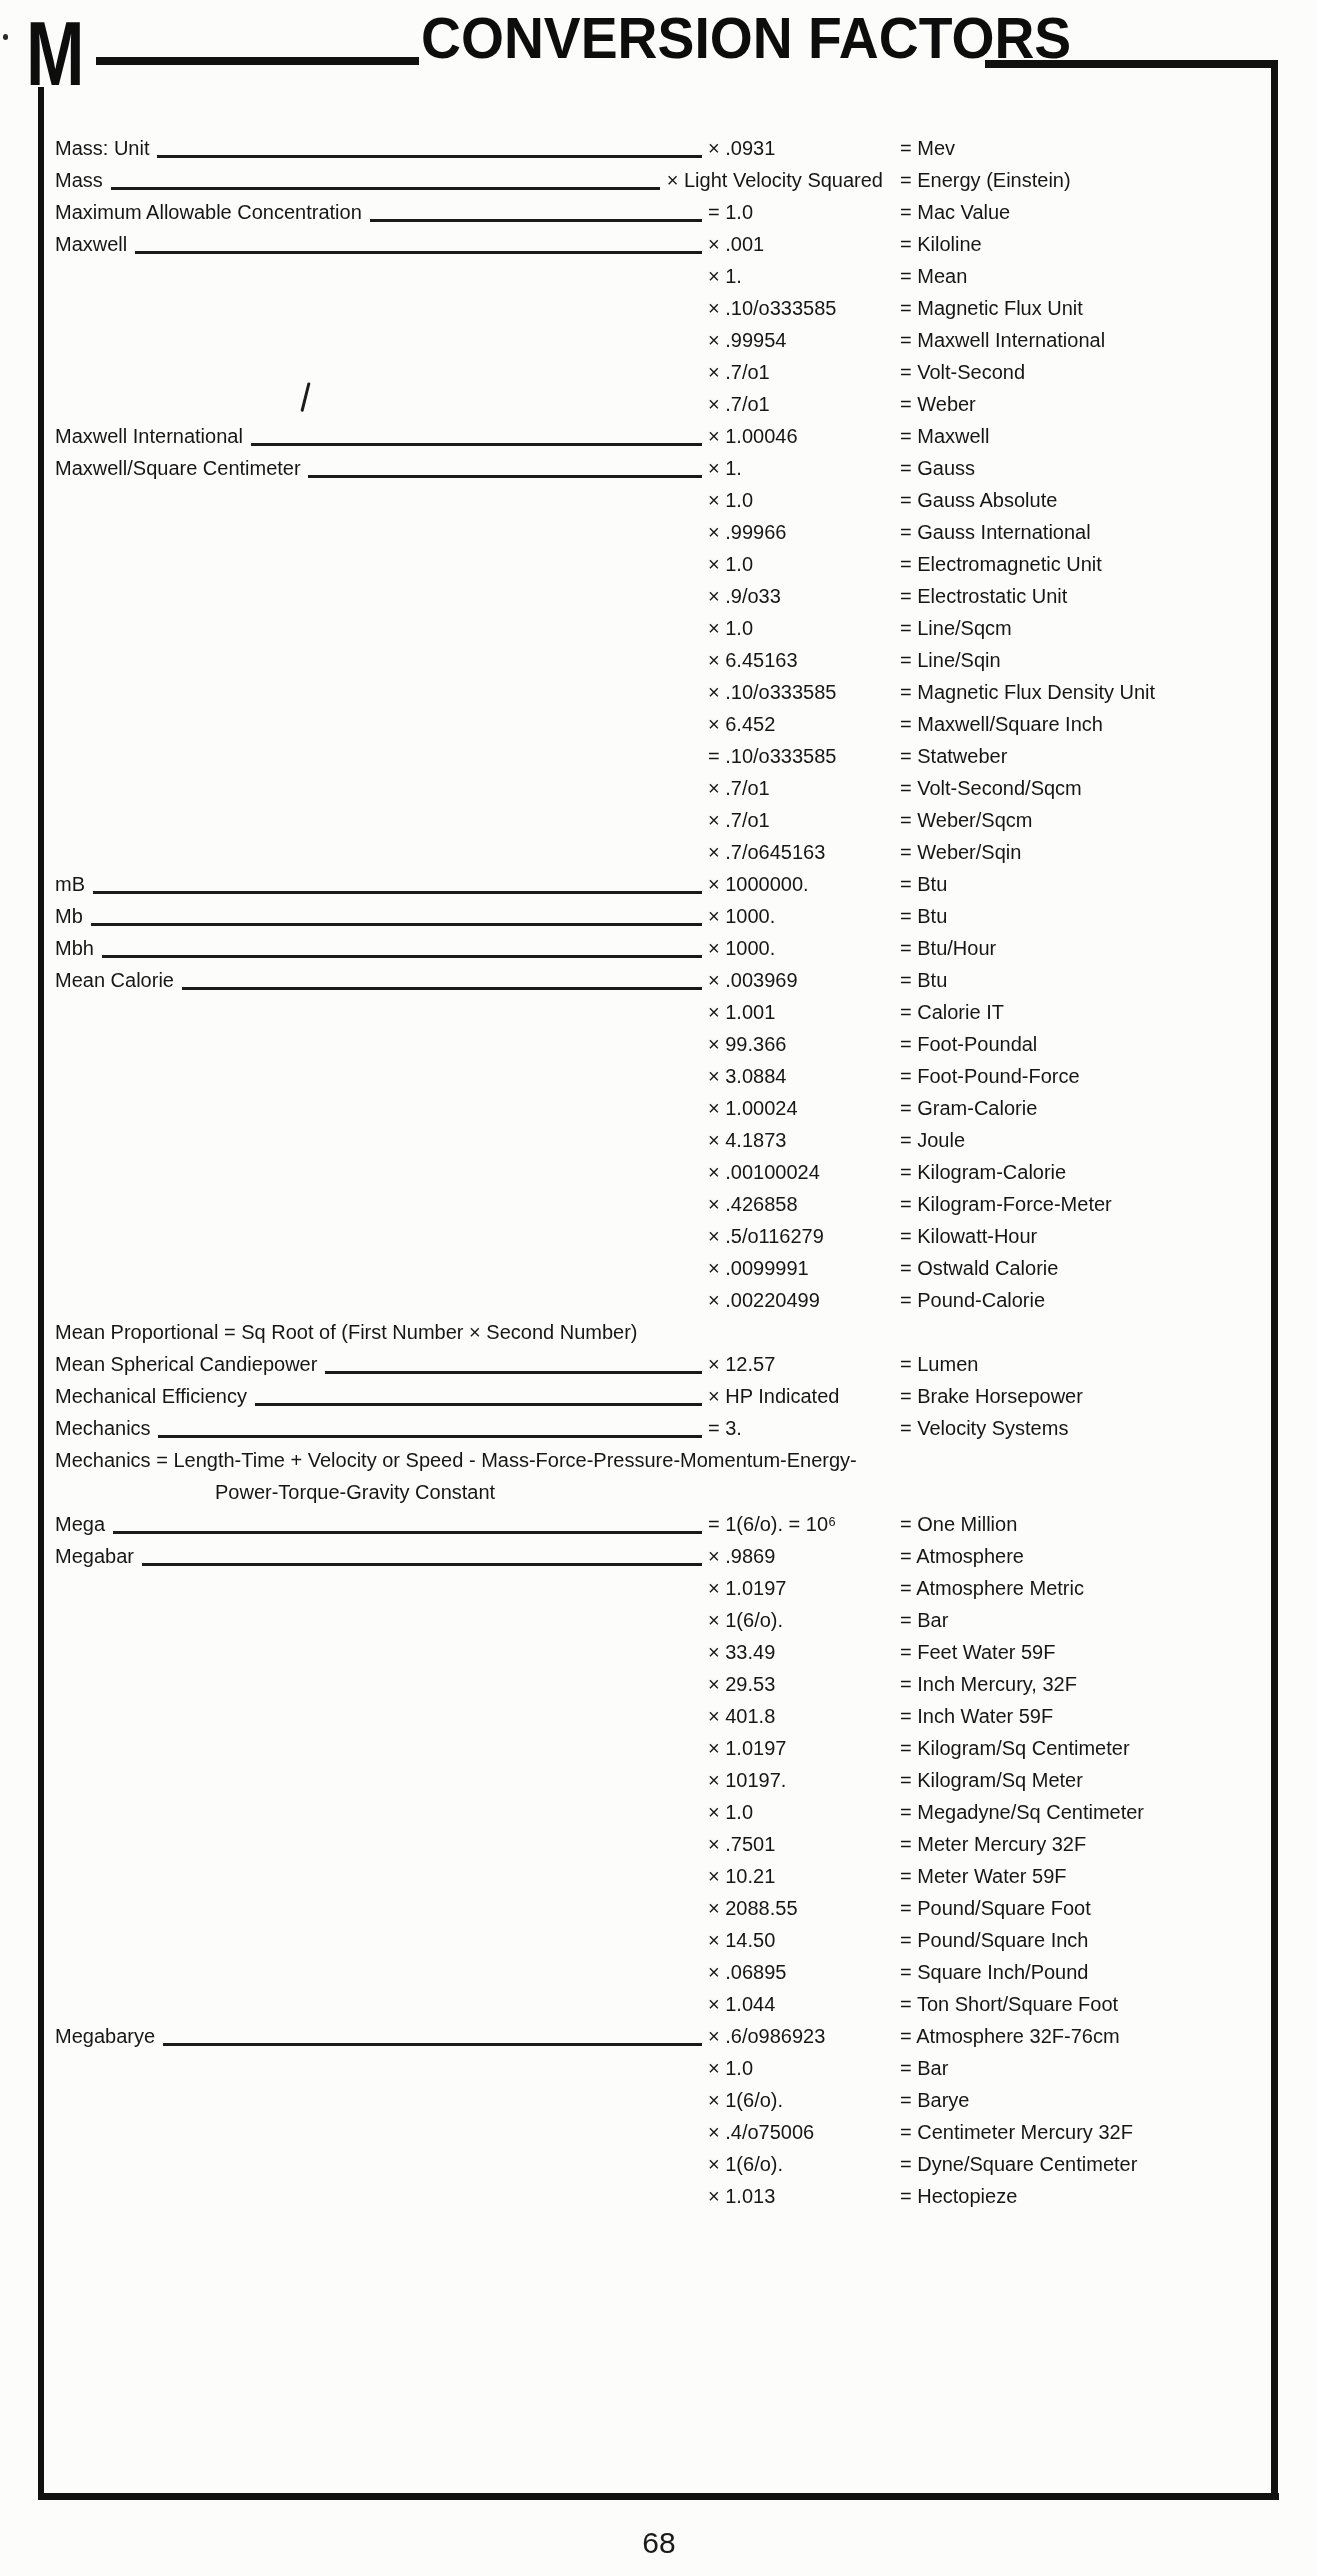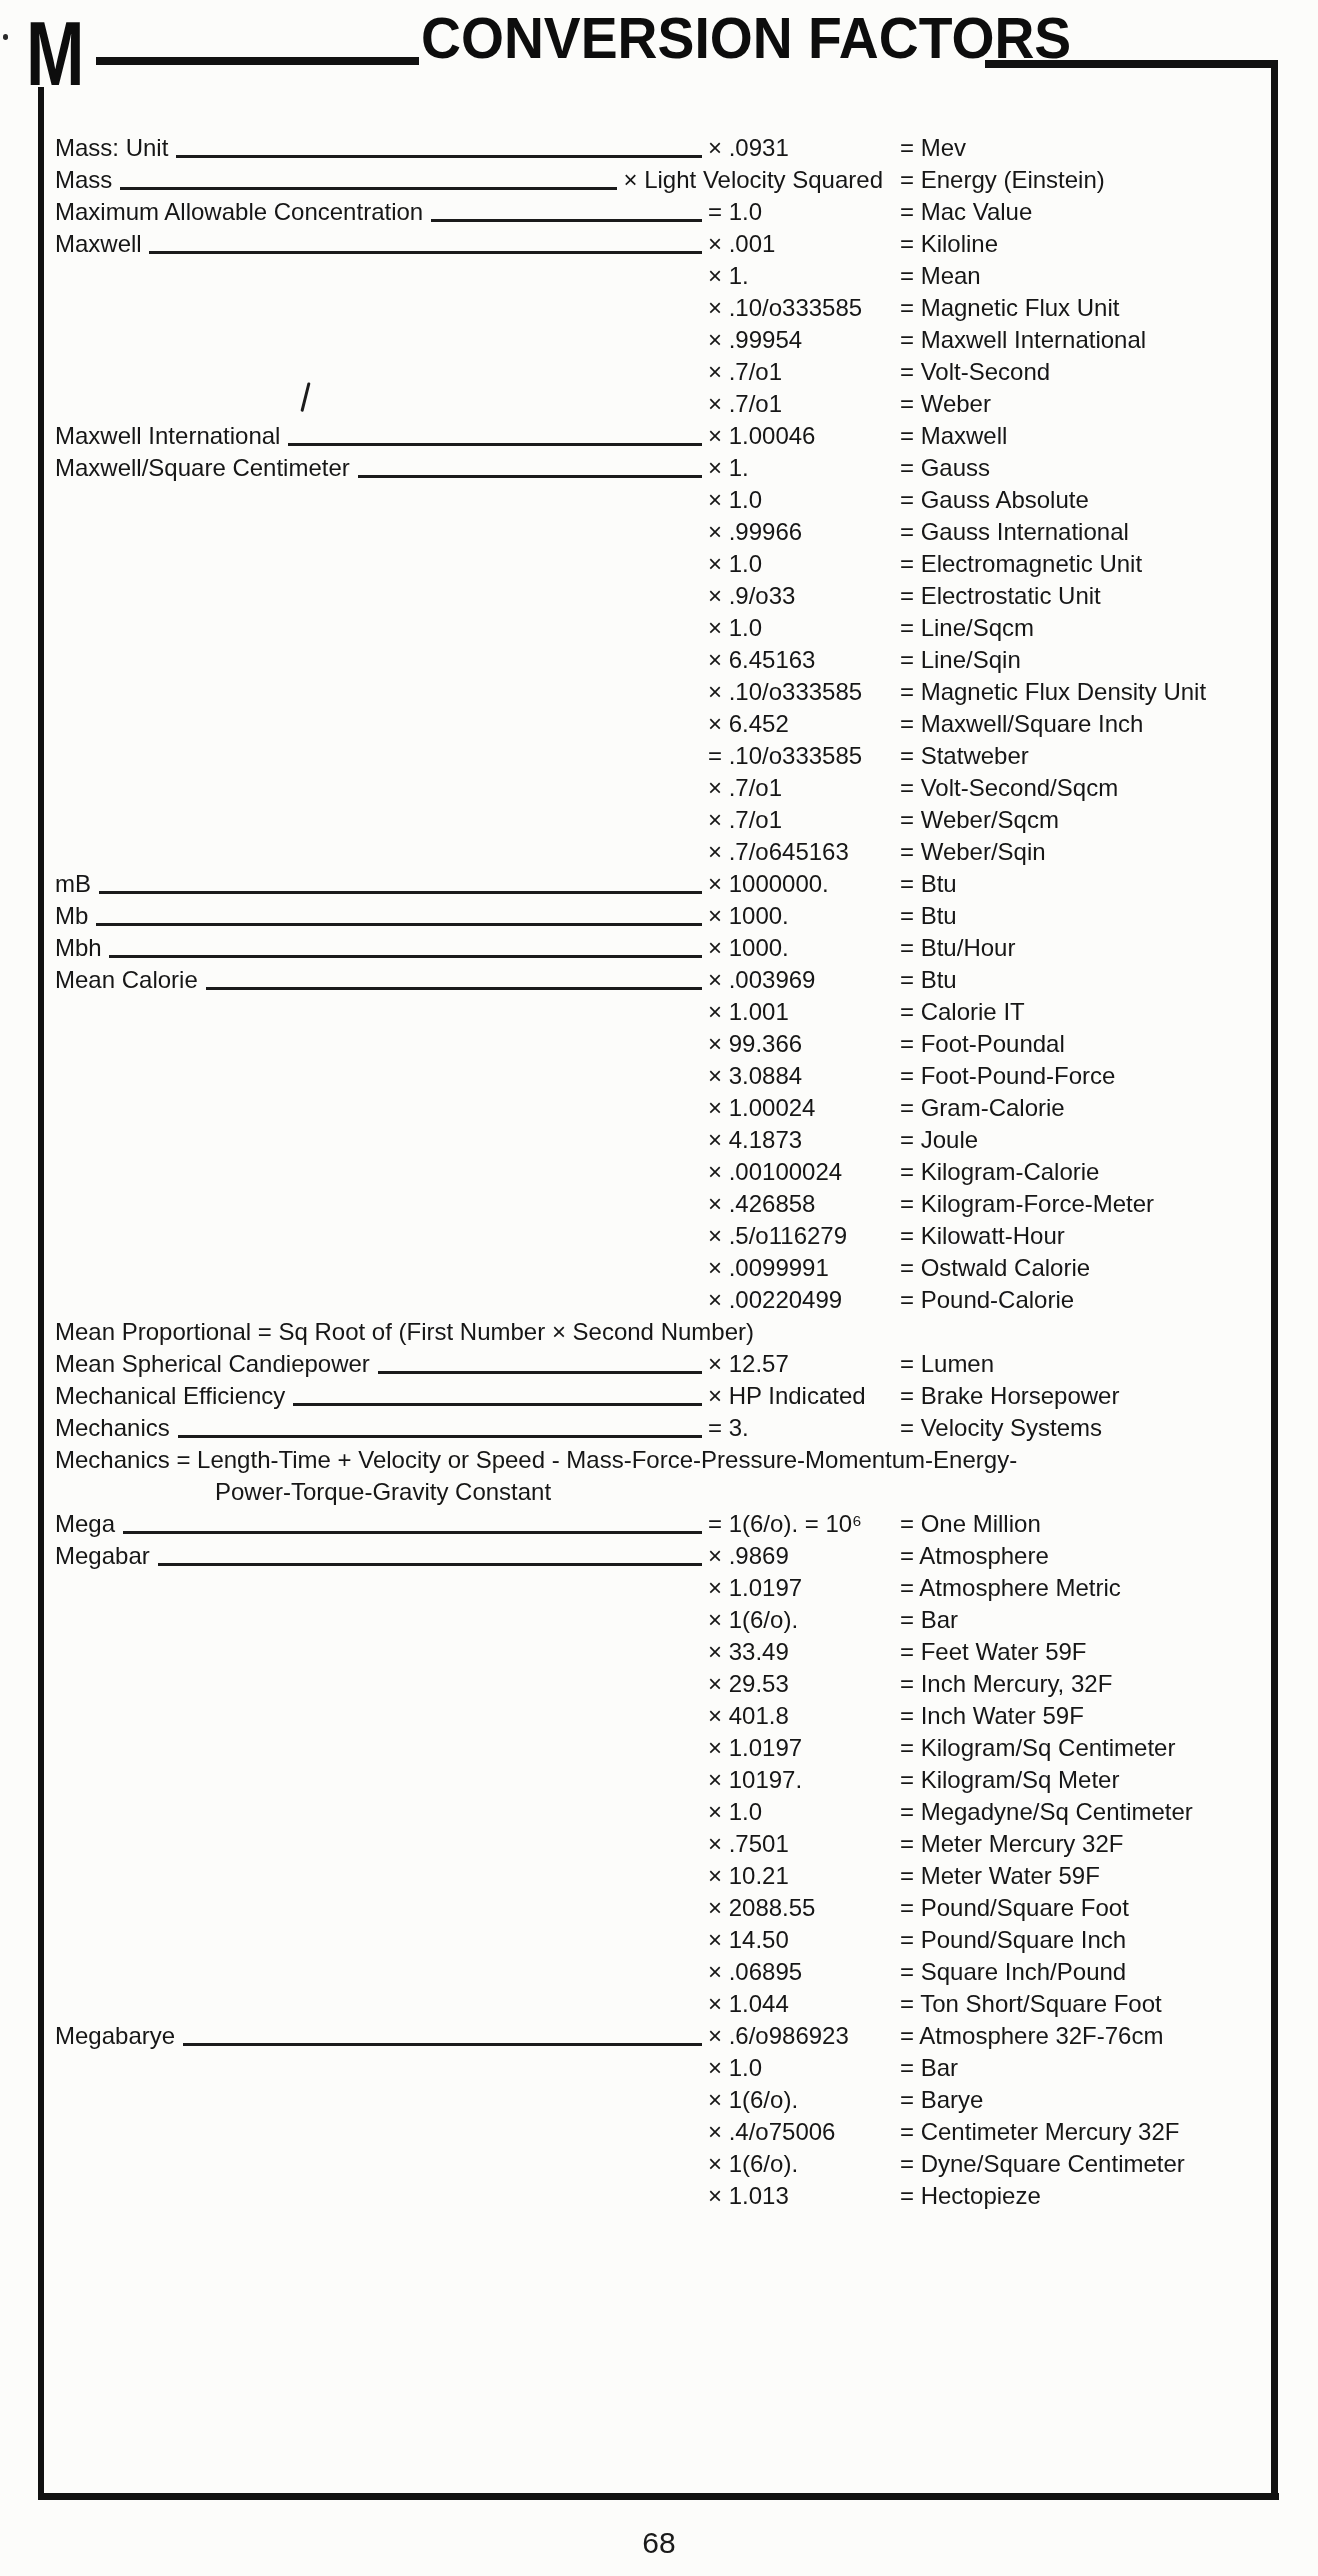--- a/index.html
+++ b/index.html
@@ -26,21 +26,21 @@
   .rule{position:absolute;background:#111;}
   .rule-left {left:96px;top:57px;width:323px;height:8.4px;}
   .rule-right{left:985px;top:60px;width:293px;height:8.4px;}
   
   .border-left  {left:38px;top:87px;width:5.8px;height:2412px;}
   .border-right {left:1271px;top:65px;width:7.1px;height:2434px;}
   .border-bottom{left:38px;top:2493px;width:1241px;height:7.1px;}
   
   .rows{
     position:absolute;left:55px;top:132px;width:1219px;
-    font-size:24px;color:#161616;
+    font-size:20px;color:#161616;
   }
   .row{
     display:flex;align-items:baseline;
     height:32px;line-height:32px;white-space:nowrap;
   }
   .row .lbl{flex:0 0 auto;}
   .row .leader{
     flex:1 1 auto;align-self:flex-end;
     border-bottom:3.2px solid #1b1b1b;
     margin:0 6.5px 5.8px 7.8px;min-width:0;

